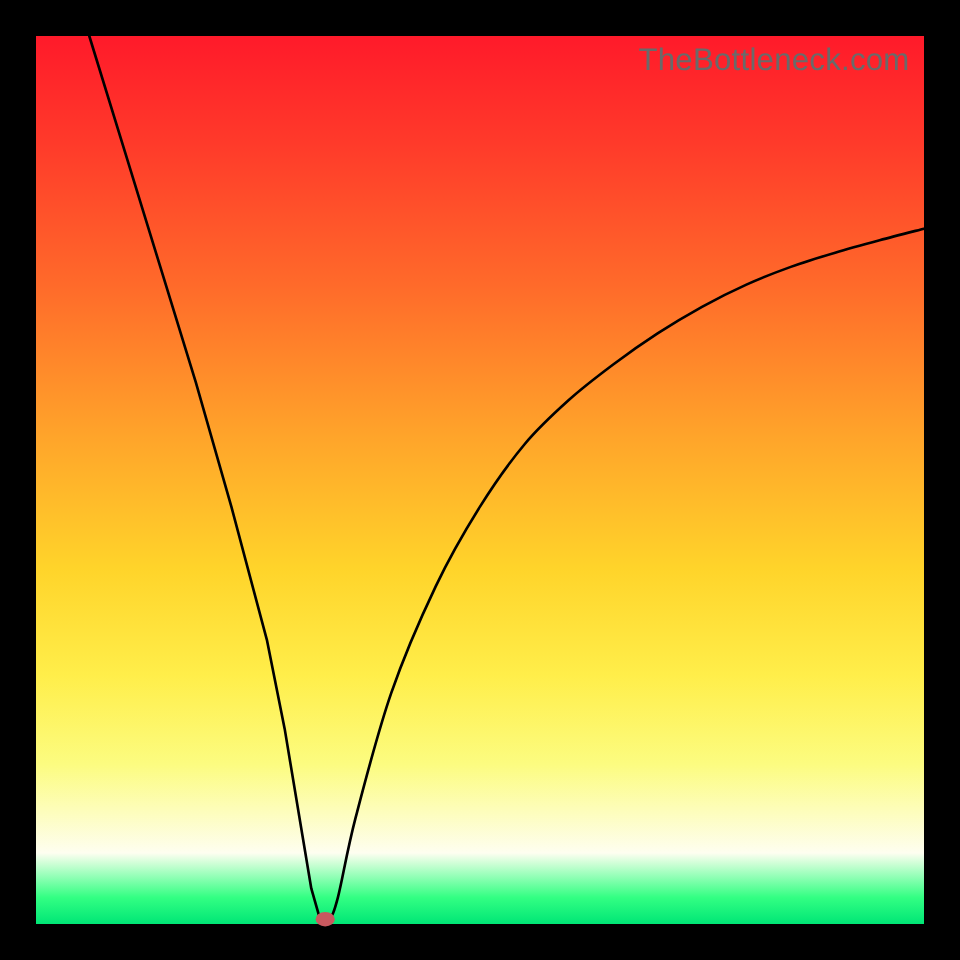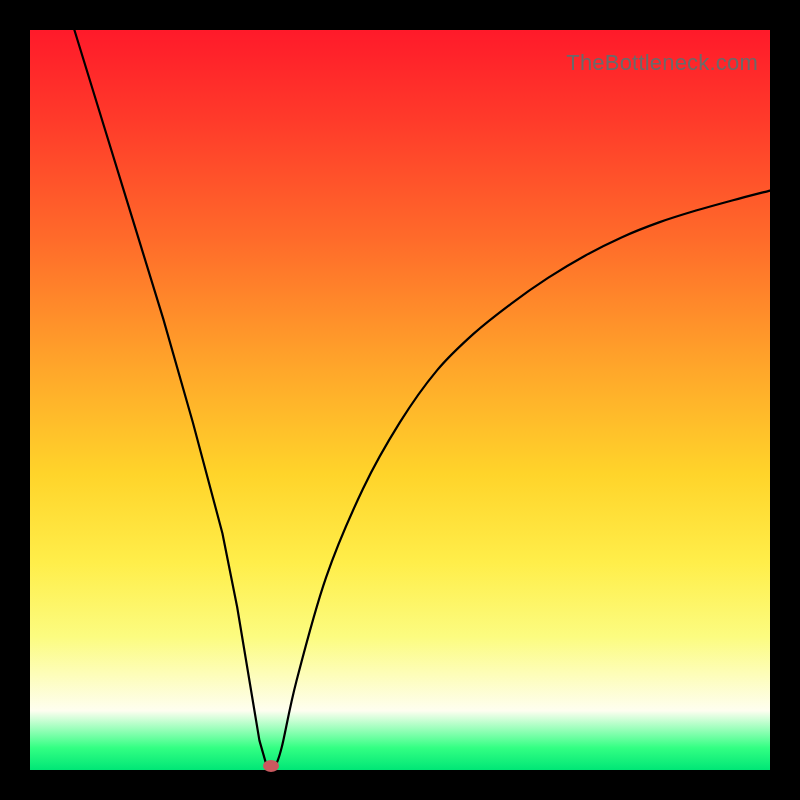--- a/index.html
+++ b/index.html
@@ -24,24 +24,24 @@
       #ffd42a 60%,
       #ffee4a 72%,
       #fcfc80 82%,
       #fefef0 92%,
       #33ff83 97%,
       #00e676 100%
     );
   }
   .attribution {
     position: absolute;
-    top: 20px;
+    top: 4px;
     right: 12px;
     font-family: Arial, Helvetica, sans-serif;
-    font-size: 22px;
+    font-size: 26px;
     color: #6a6a6a;
     font-weight: 500;
     letter-spacing: 0.2px;
   }
   svg.curve {
     position: absolute;
     left: 0; top: 0;
     width: 740px; height: 740px;
     overflow: visible;
   }

